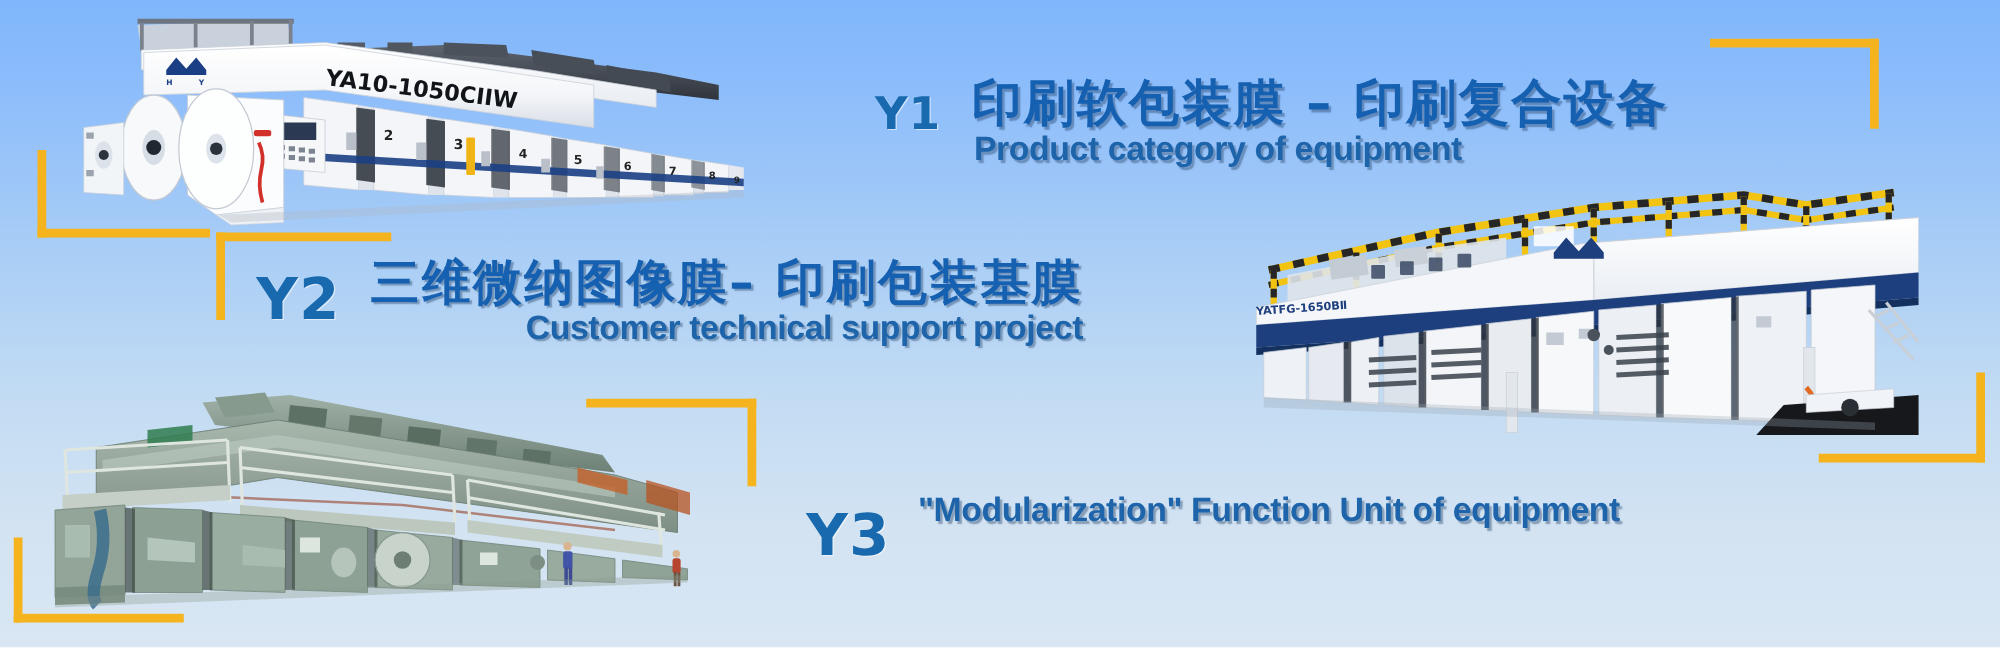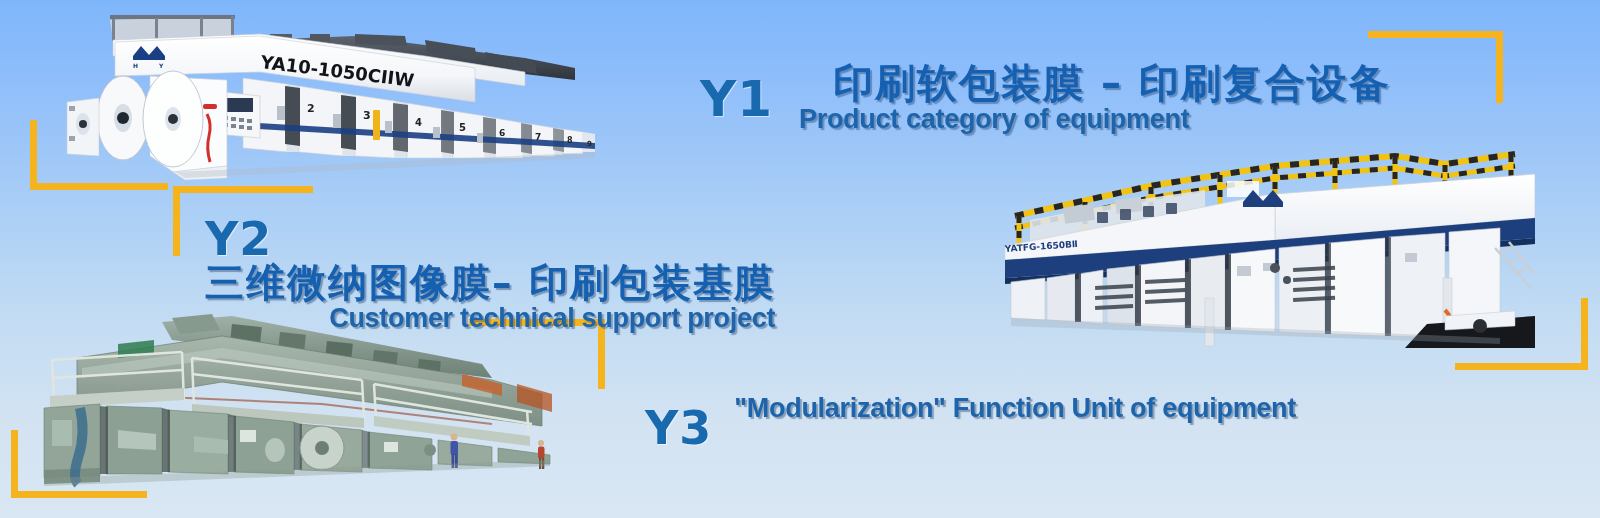--- a/index.html
+++ b/index.html
@@ -35,25 +35,25 @@
   .en{
     font-family:Liberation Sans, sans-serif;
     font-weight:bold;color:#1d64ab;
     letter-spacing:-.3px;line-height:1.05;
     text-shadow:2px 2px 1px rgba(60,90,125,.5);
     white-space:nowrap;
   }
 
   
   #block1{left:700px;top:62px;}
-  #block1 .ycode{font-size:50px;margin-right:24px;margin-top:12px;}
-  #block1 .cn{font-size:40px;margin-left:36px;}
+  #block1 .ycode{font-size:36px;margin-right:24px;margin-top:12px;}
+  #block1 .cn{font-size:40px;}
   #block1 .en{font-size:27px;margin-top:1px;margin-left:2px;}
   
-  #block2{left:205px;top:206px;flex-direction:column;}
+  #block2{left:205px;top:206px;}
   #block2 .ycode{font-size:46px;margin-right:24px;margin-top:10px;}
   #block2 .cn{font-size:39px;}
   #block2 .en{font-size:27px;margin-top:1px;margin-left:0px;text-align:right;}
   
   #block3{left:645px;top:380px;margin-top:13px;}
   #block3 .ycode{font-size:46px;margin-right:22px;margin-top:12px;}
   #block3 .cn{font-size:38px;}
   #block3 .en{font-size:27px;margin-top:1px;}
 
   

